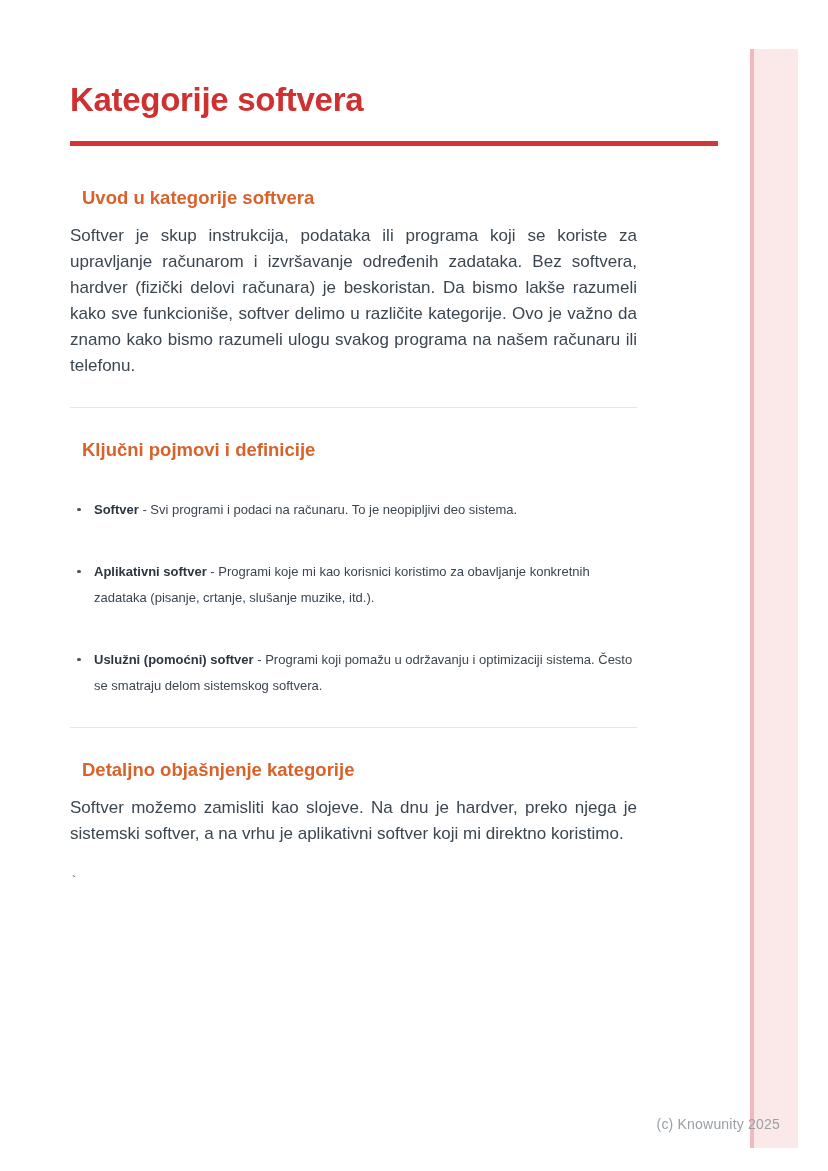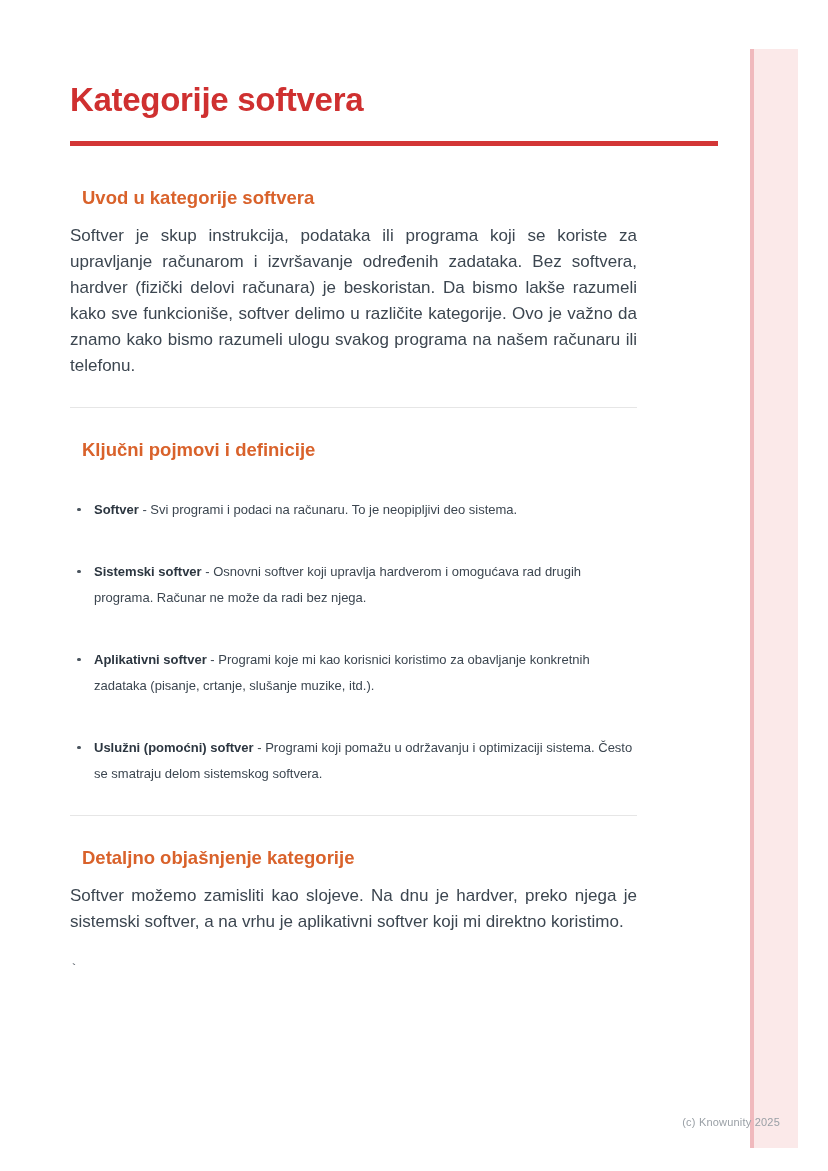--- a/index.html
+++ b/index.html
@@ -130,21 +130,21 @@
     color: #3c4650;
     font-family: "Liberation Mono", monospace;
   }
 
   .footer-note {
     position: absolute;
     left: 620px;
     top: 1100px;
     width: 160px;
     text-align: right;
-    font-size: 11px;
+    font-size: 14px;
     color: #9aa0a6;
     letter-spacing: 0.2px;
   }
 
   .sp-1 { height: 40px; }
   .sp-2 { height: 28px; }
   .sp-3 { height: 30px; }
   .sp-4 { height: 28px; }
   .sp-5 { height: 30px; }
   .sp-7 { height: 22px; }
@@ -175,23 +175,20 @@
     <div class="sp-3"></div>
 
     <div class="section">
       <h2 class="section-heading">Ključni pojmovi i definicije</h2>
 
       <ul class="terms">
         <li>
           <span class="term-name">Softver</span><span class="term-def"> - Svi programi i podaci na računaru. To je neopipljivi deo sistema.</span>
         </li>
         <li>
-          <span class="term-name">Sistemski softver</span><span class="term-def"> - Osnovni softver koji upravlja hardverom i omogućava rad drugih programa. Računar ne može da radi bez njega.</span>
-        </li>
-        <li>
           <span class="term-name">Aplikativni softver</span><span class="term-def"> - Programi koje mi kao korisnici koristimo za obavljanje konkretnih zadataka (pisanje, crtanje, slušanje muzike, itd.).</span>
         </li>
         <li>
           <span class="term-name">Uslužni (pomoćni) softver</span><span class="term-def"> - Programi koji pomažu u održavanju i optimizaciji sistema. Često se smatraju delom sistemskog softvera.</span>
         </li>
       </ul>
     </div>
 
     <div class="sp-4"></div>
     <div class="divider"></div>

